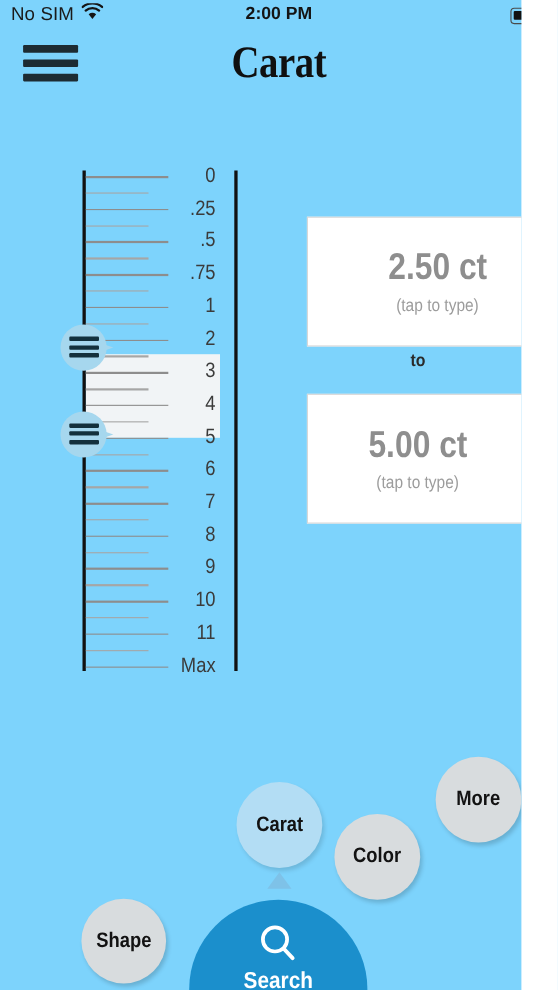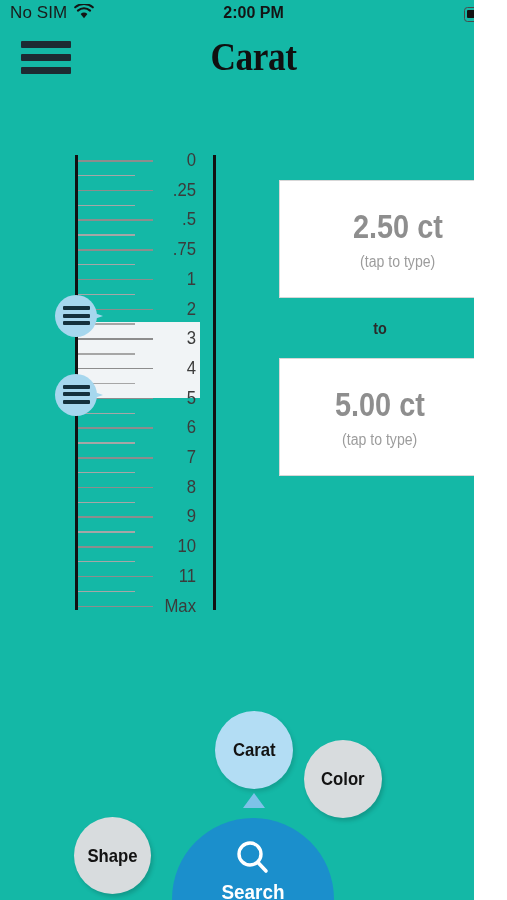--- a/index.html
+++ b/index.html
@@ -9,21 +9,21 @@
   }
   body {
     font-family: "Liberation Sans", sans-serif;
     -webkit-font-smoothing: antialiased;
   }
   #screen {
     position: relative;
     width: 474px;
     height: 900px;
     overflow: hidden;
-    background: #14b8a6;
+    background: #7dd3fc;
   }
 
   
   #status-bar {
     position: absolute;
     left: 0; top: 0;
     width: 507px; height: 30px;
   }
   .sb-left {
     position: absolute;
@@ -195,21 +195,21 @@
     width: 202px;
     height: 118px;
     border: 1.5px solid #d7d7d7;
     background: #ffffff;
     display: flex;
     flex-direction: column;
     align-items: center;
     justify-content: center;
     cursor: pointer;
   }
-  #value-box-min { left: 279px; top: 180px; padding-left: 36px; }
+  #value-box-min { left: 279px; top: 197px; padding-left: 36px; }
   #value-box-max { left: 279px; top: 358px; }
   .value-text {
     font-family: "Liberation Sans", sans-serif;
     font-size: 34px;
     font-weight: 700;
     color: #8e8e8e;
     letter-spacing: 0px;
     transform: scaleX(0.85);
     line-height: 1;
   }
@@ -421,20 +421,23 @@
 
   <div class="bubble" id="bubble-shape">
     <span class="bubble-label">Shape</span>
   </div>
   <div class="bubble active" id="bubble-carat">
     <span class="bubble-label">Carat</span>
   </div>
   <div class="bubble" id="bubble-color">
     <span class="bubble-label">Color</span>
   </div>
+  <div class="bubble" id="bubble-more">
+    <span class="bubble-label">More</span>
+  </div>
 
   <div id="carat-pointer"></div>
 
   <div id="search-button">
     <div id="search-icon-wrap">
       <svg width="40" height="40" viewBox="0 0 40 40">
         <circle cx="17" cy="16" r="11" stroke="#ffffff" stroke-width="3.4" fill="none"></circle>
         <line x1="25" y1="24.5" x2="33" y2="33" stroke="#ffffff" stroke-width="3.6" stroke-linecap="round"></line>
       </svg>
     </div>

